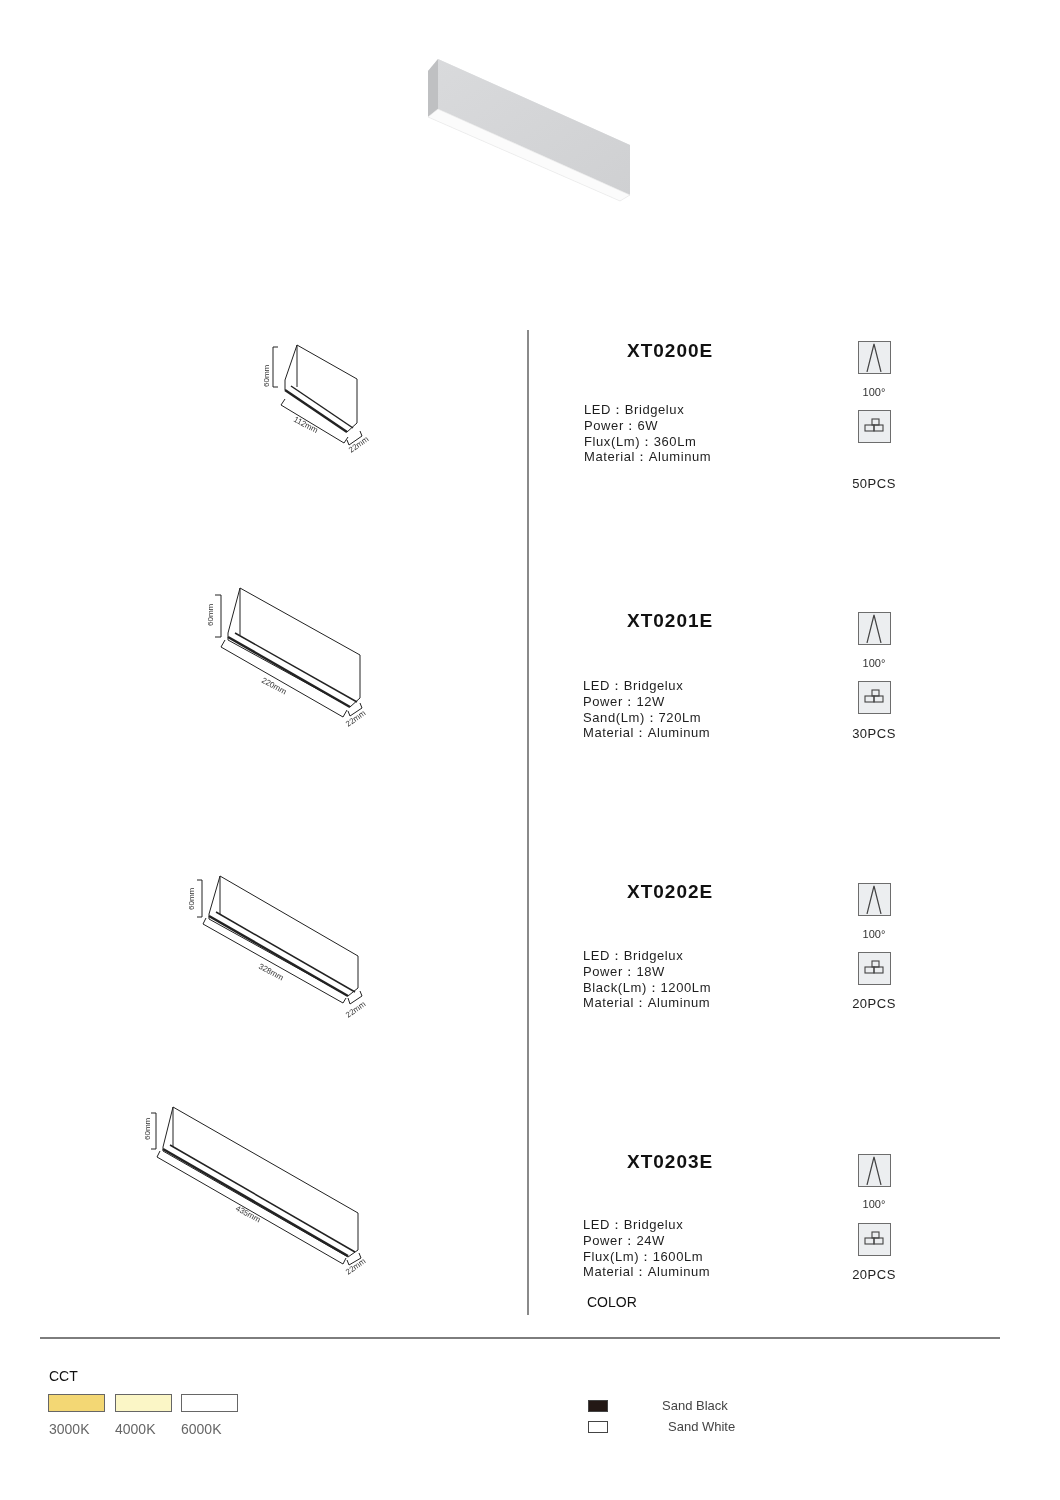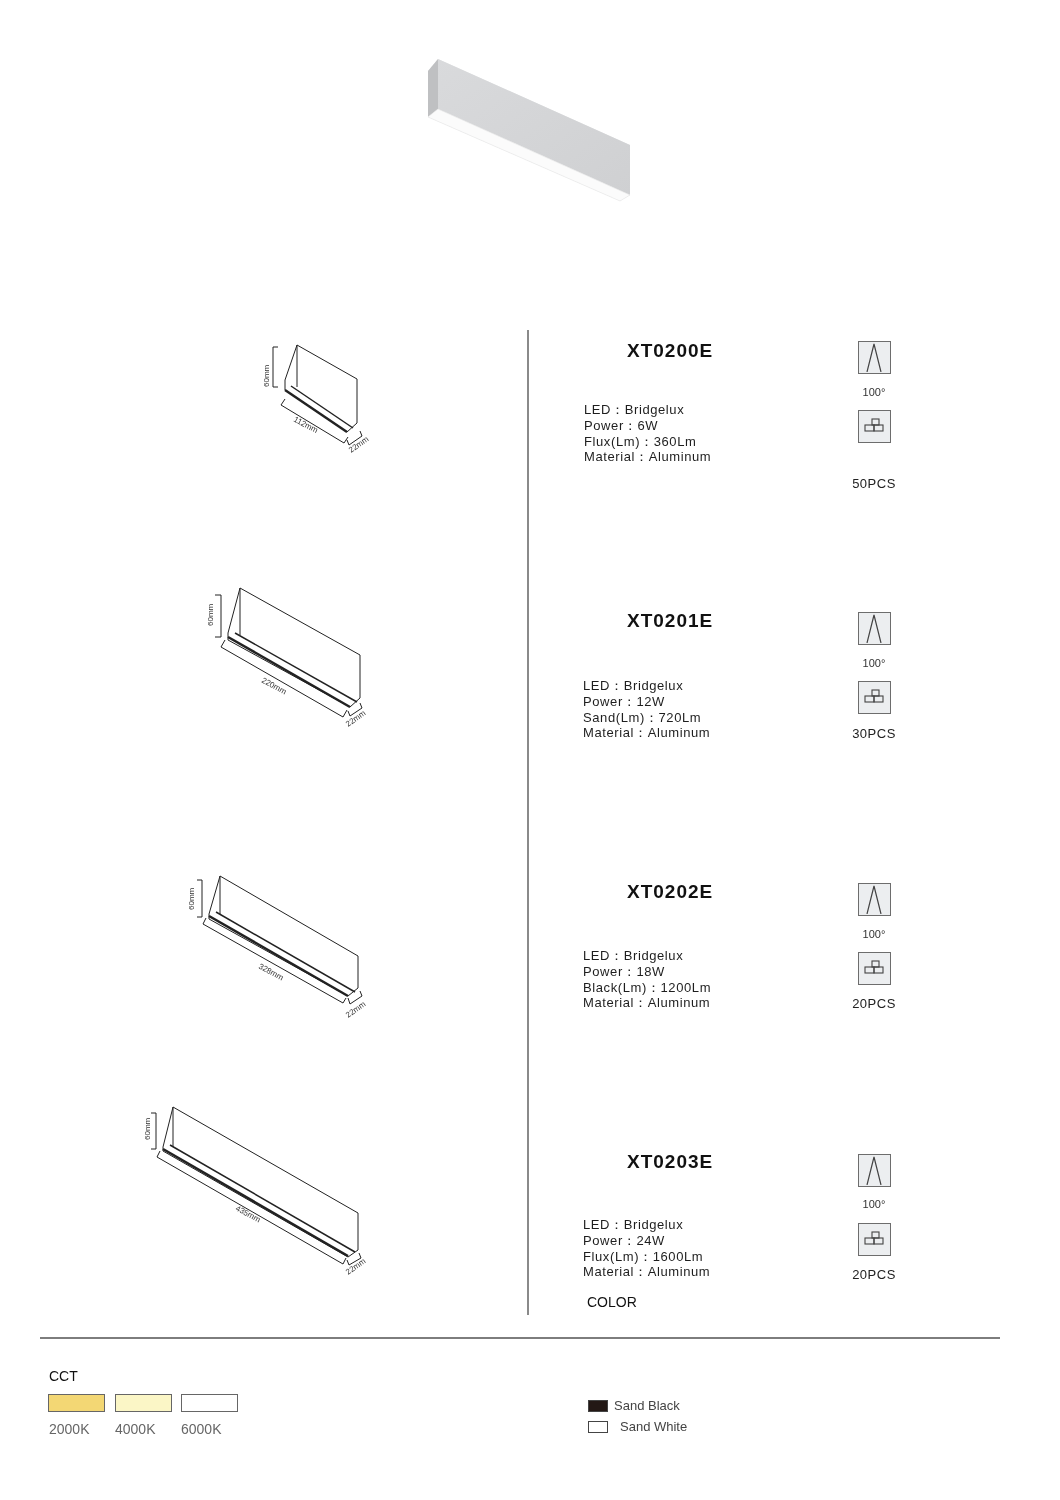--- a/index.html
+++ b/index.html
@@ -14,21 +14,21 @@
   .specs { position:absolute; font-size:13px; line-height:15.8px; letter-spacing:0.6px; color:#1e1e1e; }
   .specs div { white-space:nowrap; }
   .icon-box { position:absolute; width:33px; height:33px; border:1.5px solid #6d6d6d; background:#eceef0; box-sizing:border-box; }
   .icon-box svg { position:absolute; left:0; top:0; }
   .angle { position:absolute; font-size:11px; color:#333; width:60px; text-align:center; }
   .pcs { position:absolute; font-size:13px; color:#222; width:80px; text-align:center; letter-spacing:0.5px; }
   .legend-title { position:absolute; font-weight:normal; font-size:14px; color:#111; }
   .swatch { position:absolute; width:57px; height:18px; border:1.5px solid #666; box-sizing:border-box; }
   .swlabel { position:absolute; font-size:14px; color:#666; }
   .colsw { position:absolute; width:20px; height:12px; border:1.2px solid #444; box-sizing:border-box; }
-  .collabel { position:absolute; font-size:13px; color:#444; }
+  .collabel { position:absolute; font-size:13px; color:#444;margin-left:48px; }
 </style>
 </head>
 <body>
 
 <svg class="abs hero" viewBox="0 0 220 150" width="220" height="150">
   <defs>
     <linearGradient id="gTop" x1="0" y1="0" x2="1" y2="1">
       <stop offset="0" stop-color="#d9dadc"></stop>
       <stop offset="1" stop-color="#cfd0d2"></stop>
     </linearGradient>
@@ -212,21 +212,21 @@
     </svg>
 </div>
 <div class="pcs" style="left:834px;top:1267px">20PCS</div>
 
 <div class="abs hdivider"></div>
 
 <div class="legend-title" style="left:49px;top:1368px">CCT</div>
 <div class="swatch" style="left:48px;top:1394px;background:#f3d774"></div>
 <div class="swatch" style="left:115px;top:1394px;background:#fbf6c6"></div>
 <div class="swatch" style="left:181px;top:1394px;background:#ffffff"></div>
-<div class="swlabel" style="left:49px;top:1421px">2000K</div>
+<div class="swlabel" style="left:49px;top:1421px">3000K</div>
 <div class="swlabel" style="left:115px;top:1421px">4000K</div>
 <div class="swlabel" style="left:181px;top:1421px">6000K</div>
 
 <div class="legend-title" style="left:587px;top:1294px">COLOR</div>
 <div class="colsw" style="left:588px;top:1400px;background:#231815"></div>
 <div class="collabel" style="left:614px;top:1398px">Sand Black</div>
 <div class="colsw" style="left:588px;top:1421px;background:#ffffff"></div>
 <div class="collabel" style="left:620px;top:1419px">Sand White</div>
 
 </body></html>

